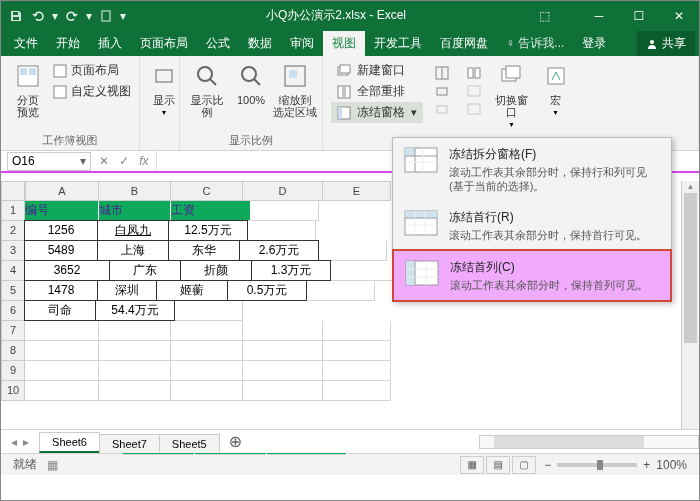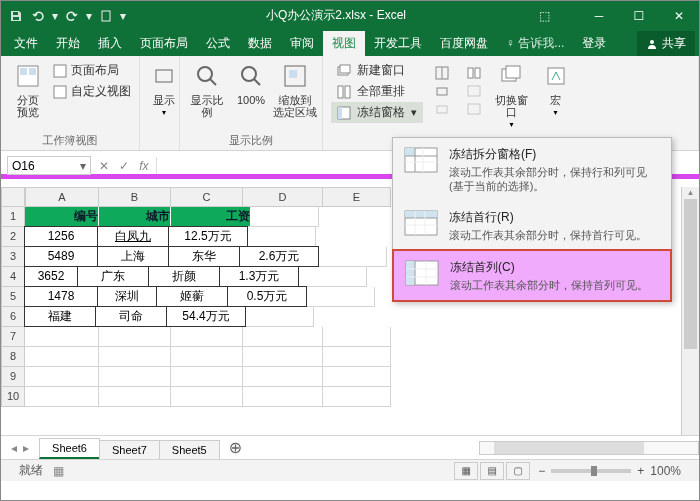--- a/index.html
+++ b/index.html
@@ -19,50 +19,50 @@
 .group{border-right:1px solid #e0e0e0;display:flex;flex-direction:column;padding:2px 6px 0}
 .group-body{flex:1;display:flex;align-items:flex-start;gap:2px}
 .group-label{text-align:center;font-size:11px;color:#666;padding:2px 0}
 .bigbtn{display:flex;flex-direction:column;align-items:center;width:42px;padding:2px;gap:2px;cursor:pointer}
 .bigbtn .bicon{width:32px;height:32px;display:flex;align-items:center;justify-content:center}
 .bigbtn .blabel{font-size:11px;text-align:center;line-height:12px;color:#333}
 .chklist{display:flex;flex-direction:column;gap:4px;padding:4px 2px}
 .chk{display:flex;align-items:center;gap:4px;font-size:11px;color:#333;cursor:pointer}
 .frzgroup{display:flex;flex-direction:column;gap:0;padding:2px}
 .frzitem{display:flex;align-items:center;gap:6px;padding:2px 6px;font-size:11px;color:#333;cursor:pointer}
-.namebox-row{height:22px;border-bottom:5px solid #d946ef;display:flex;align-items:center;background:#fff;margin-top:6px}
+.namebox-row{height:22px;border-bottom:2px solid #d946ef;display:flex;align-items:center;background:#fff;}
 .namebox{width:84px;border:1px solid #ccc;height:19px;padding:0 4px;display:flex;align-items:center;font-size:12px;margin-left:6px}
 .namebox .dd{margin-left:auto;color:#666}
 .fxbar{display:flex;align-items:center;gap:10px;padding:0 8px;color:#888}
 .fxbar .fx{font-style:italic}
 .grid-wrap{position:relative;height:256px;overflow:hidden}
 .colhdrs{display:flex;height:20px;margin-left:24px}
 .colhdr{border:1px solid #ccc;border-left:none;background:#f0f0f0;text-align:center;font-size:11px;color:#444;line-height:18px}
 .colhdr:first-child{border-left:1px solid #ccc}
 .row{display:flex;height:20px}
 .rowhdr{width:24px;border:1px solid #ccc;border-top:none;background:#f0f0f0;text-align:center;font-size:11px;color:#444;line-height:18px}
 .cell{border-right:1px solid #d4d4d4;border-bottom:1px solid #d4d4d4;text-align:center;line-height:18px;font-size:12px;background:#fff}
-.hdrcell{background:#0fa95c;color:#0f172a;font-weight:700;border-right:1px solid #fff;border-bottom:1px solid #d4d4d4;text-align:right;line-height:19px}
+.hdrcell{background:#0fa95c;color:#4c1d95;font-weight:400;border-right:1px solid #fff;border-bottom:1px solid #d4d4d4;text-align:left;line-height:19px}
 .tblcell{border:1px solid #333;text-align:center;line-height:19px;margin:-1px 0 0 -1px}
 .dropdown{position:absolute;right:28px;top:137px;width:280px;background:#f3f3f3;border:1px solid #bbb;box-shadow:2px 2px 6px rgba(0,0,0,.25);z-index:10}
 .dd-item{display:flex;gap:10px;padding:8px 10px;cursor:pointer}
 .dd-item.hl{background:#f0abfc;border:2px solid #d04a3a;margin:-1px}
 .dd-icon{width:36px;height:28px;flex-shrink:0}
 .dd-text{flex:1}
 .dd-title{font-size:12px;color:#222;margin-bottom:2px}
 .dd-desc{font-size:11px;color:#555;line-height:14px}
 .sheetbar{height:24px;border-top:1px solid #d4d4d4;display:flex;align-items:center;background:#fff;position:relative}
 .sheetnav{display:flex;gap:6px;padding:0 10px;color:#888}
 .sheets{display:flex;align-items:flex-end;height:100%}
 .sheet{padding:3px 12px;border:1px solid #ccc;border-bottom:none;font-size:11px;background:#f3f3f3;cursor:pointer;margin-right:-1px}
 .sheet.active{background:#fff;border-bottom:2px solid #0f7038;font-weight:500}
 .addsheet{padding:0 10px;color:#666;font-size:16px;cursor:pointer}
 .hscroll{margin-left:auto;width:220px;height:14px;border:1px solid #ccc;position:relative;background:#f8f8f8}
 .hscroll .thumb{position:absolute;left:14px;top:0;width:150px;height:12px;background:#ddd}
-.statusbar{height:22px;background:#f3f3f3;border-top:1px solid #d4d4d4;display:flex;align-items:center;padding:0 18px;font-size:11px;color:#555}
+.statusbar{height:22px;background:#f3f3f3;border-top:1px solid #d4d4d4;display:flex;align-items:center;padding:0 12px;font-size:11px;color:#555}
 .statusbar .spacer{flex:1}
 .viewbtns{display:flex;gap:2px;margin-right:8px}
 .viewbtn{width:24px;height:18px;border:1px solid #ccc;display:flex;align-items:center;justify-content:center;font-size:10px}
 .zoom{display:flex;align-items:center;gap:6px}
 .zoomslider{width:80px;height:4px;background:#ccc;position:relative}
 .zoomslider .t{position:absolute;left:50%;top:-3px;width:6px;height:10px;background:#888}
 svg{display:block}
 .greenrow{display:flex;height:20px;margin-left:24px}
 </style>
 </head>
@@ -329,37 +329,36 @@
       <div class="row">
         <div class="rowhdr">3</div>
         <div class="tblcell" style="width: 74px;">5489</div>
         <div class="tblcell" style="width: 72px;">上海</div>
         <div class="tblcell" style="width: 72px;">东华</div>
         <div class="tblcell" style="width: 80px;">2.6万元</div>
         <div class="cell" style="width: 68px;"></div>
       </div>
       <div class="row">
         <div class="rowhdr">4</div>
-        <div class="tblcell" style="width: 54px;">3652</div>
+        <div class="tblcell" style="width: 86px;">3652</div>
         <div class="tblcell" style="width: 72px;">广东</div>
         <div class="tblcell" style="width: 72px;">折颜</div>
         <div class="tblcell" style="width: 80px;">1.3万元</div>
         <div class="cell" style="width: 68px;"></div>
       </div>
       <div class="row">
         <div class="rowhdr">5</div>
         <div class="tblcell" style="width: 74px;">1478</div>
         <div class="tblcell" style="width: 60px;">深圳</div>
         <div class="tblcell" style="width: 72px;">姬蘅</div>
         <div class="tblcell" style="width: 80px;">0.5万元</div>
         <div class="cell" style="width: 68px;"></div>
       </div>
       <div class="row">
         <div class="rowhdr">6</div>
-        <div class="tblcell" style="width: 72px;">福建</div>
         <div class="tblcell" style="width: 72px;">司命</div>
         <div class="tblcell" style="width: 80px;">54.4万元</div>
         <div class="cell" style="width: 68px;"></div>
       </div>
       <div class="row">
         <div class="rowhdr">7</div>
         <div class="cell" style="width: 74px;"></div>
         <div class="cell" style="width: 72px;"></div>
         <div class="cell" style="width: 72px;"></div>
         <div class="cell" style="width: 80px;"></div>

